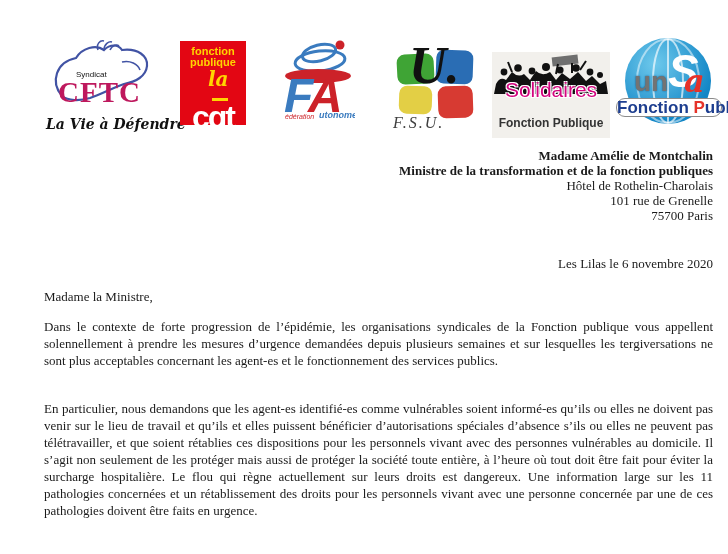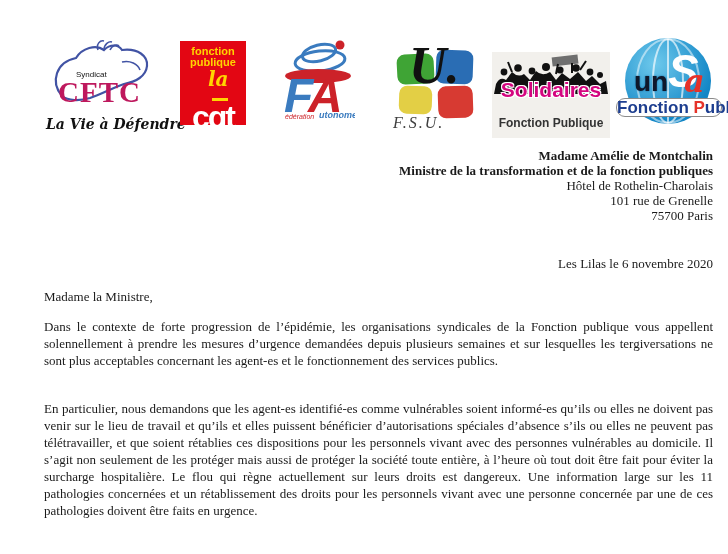--- a/index.html
+++ b/index.html
@@ -43,32 +43,32 @@
   .fsu-red{left:45px;top:40px;width:35px;height:32px;background:#d73a32;transform:rotate(-2deg);}
   .fsu-u{position:absolute;left:16px;top:-10px;font-family:"Liberation Serif",serif;
          font-weight:bold;font-style:italic;font-size:52px;color:#111;}
   .fsu-acronym{position:absolute;left:0;bottom:0;font-family:"Liberation Serif",serif;
                font-weight:normal;font-style:italic;font-size:16px;letter-spacing:2px;color:#404040;}
 
   
   .logo-solidaires{left:492px;top:52px;width:118px;height:86px;background:#f2f0ec;}
   .sol-crowd{position:absolute;left:0;top:2px;}
   .sol-name{position:absolute;left:0;top:26px;width:118px;text-align:center;
-            font-family:"Liberation Sans",sans-serif;font-weight:bold;font-size:21px;
+            font-family:"Liberation Sans",sans-serif;font-weight:normal;font-size:21px;
             color:#d4057f;text-shadow:-1px -1px 0 #fff,1px -1px 0 #fff,-1px 1px 0 #fff,1px 1px 0 #fff;}
   .sol-subtitle{position:absolute;left:0;bottom:8px;width:118px;text-align:center;
                 font-family:"Liberation Sans",sans-serif;font-weight:bold;font-size:12px;color:#333;}
 
   
   .logo-unsa{left:618px;top:38px;width:100px;height:94px;}
   .unsa-sphere{position:absolute;left:7px;top:0;width:86px;height:86px;border-radius:50%;
                background:radial-gradient(circle at 35% 30%, #6ec9ec, #1286c6 72%);}
   .unsa-arcs{position:absolute;left:7px;top:0;}
   .unsa-un{position:absolute;left:16px;top:28px;font-family:"Liberation Sans",sans-serif;
-           font-weight:bold;font-size:28px;color:#0f172a;text-shadow:0 0 2px #0b5e93;}
+           font-weight:bold;font-size:28px;color:#737373;text-shadow:0 0 2px #0b5e93;}
   .unsa-s{position:absolute;left:50px;top:6px;font-family:"Liberation Sans",sans-serif;
           font-weight:bold;font-style:italic;font-size:46px;color:#ffffff;}
   .unsa-a{position:absolute;left:66px;top:24px;font-family:"DejaVu Serif",serif;
           font-weight:bold;font-style:italic;font-size:32px;color:#e5332a;}
   .unsa-banner{position:absolute;left:-2px;top:60px;width:104px;height:17px;background:#ffffff;
                border:1px solid #8a8a8a;border-radius:9px;text-align:center;line-height:17px;
                font-family:"Liberation Sans",sans-serif;font-weight:bold;font-size:17px;white-space:nowrap;}
   .unsa-blue{color:#1d3e8f;} .unsa-red{color:#e5332a;}
 
   

